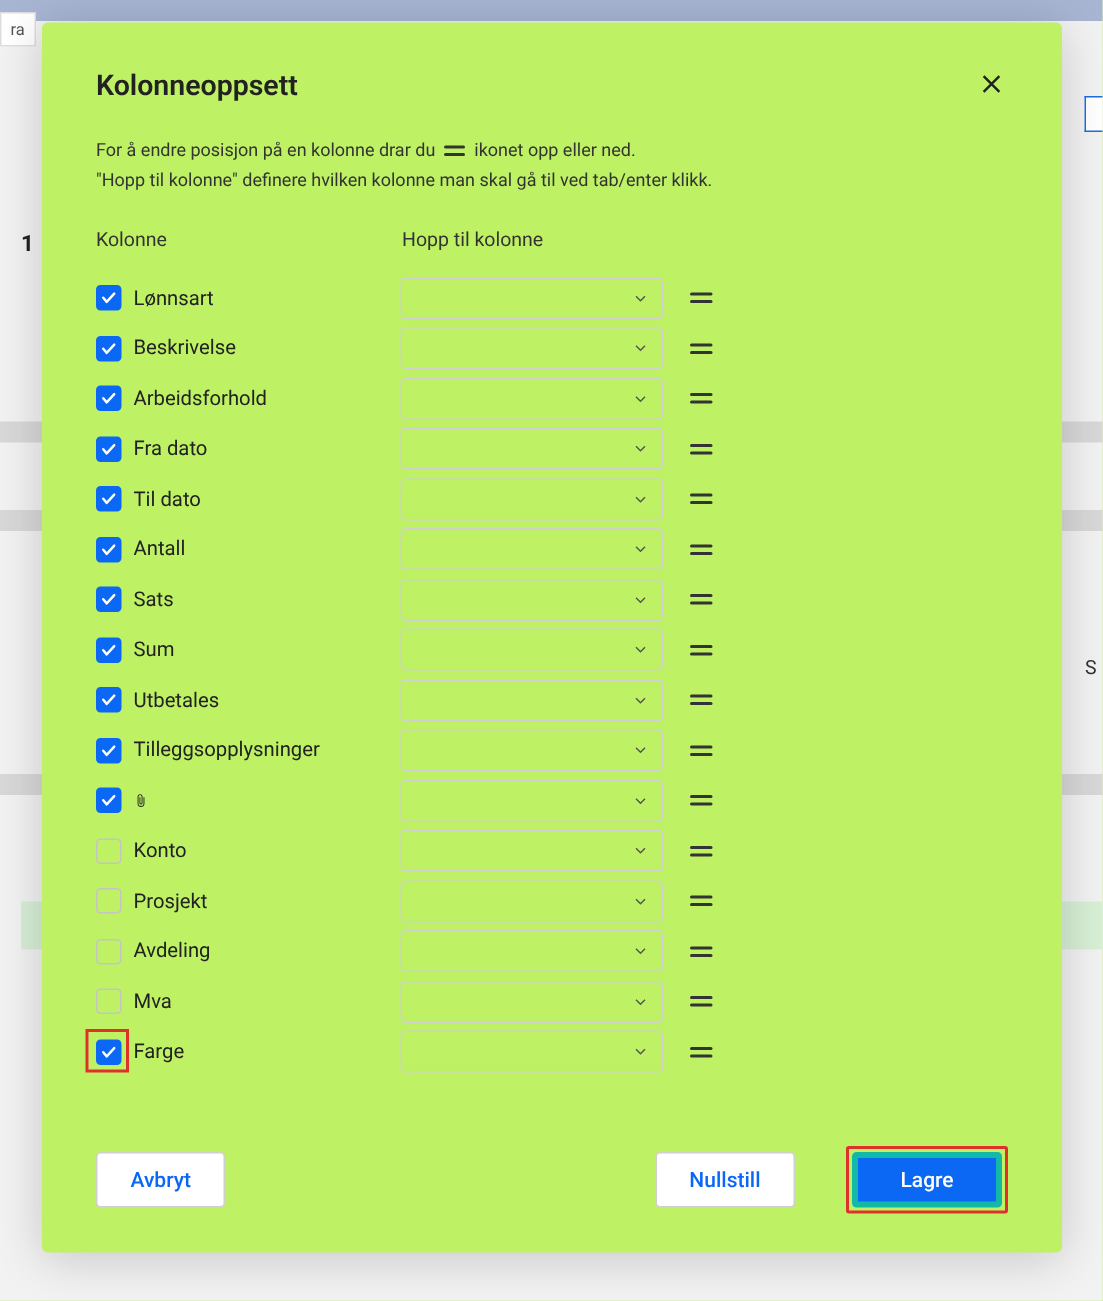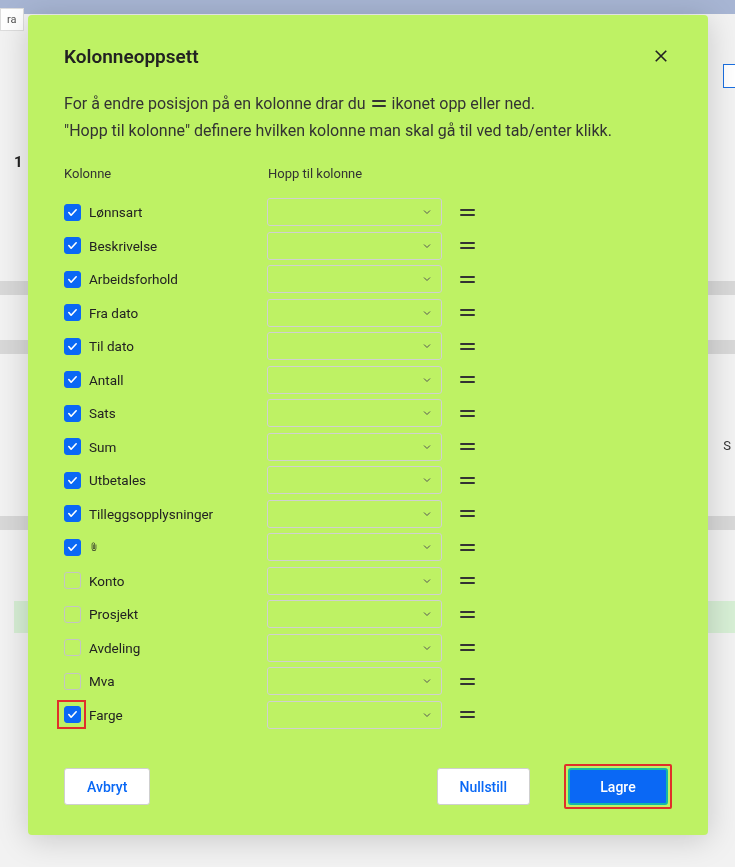--- a/index.html
+++ b/index.html
@@ -84,21 +84,21 @@
     font-weight: 600;
     color: #222;
   }
   .close-btn {
     cursor: pointer;
     padding: 2px;
     line-height: 0;
   }
   .close-btn svg { width: 18px; height: 18px; }
   .desc {
-    font-size: 16px;
+    font-size: 12px;
     color: #333;
     line-height: 1.7;
     margin-bottom: 22px;
   }
   .desc .line { display: flex; align-items: center; gap: 6px; flex-wrap: wrap; }
   .drag-glyph {
     display: inline-flex;
     flex-direction: column;
     gap: 3px;
     vertical-align: middle;
@@ -193,21 +193,21 @@
     font-weight: 500;
   }
   .btn-outline {
     background: #fff;
     color: #0a68f5;
     border: 1px solid #cfcfcf;
   }
   .btn-primary {
     background: #0a68f5;
     color: #fff;
-    border: 2px solid #14b8a6;
+    border: 4px solid #14b8a6;
     min-width: 100px;
   }
   .save-highlight {
     border: 2.5px solid #e0302a;
     padding: 2px;
     border-radius: 2px;
     display: inline-flex;
   }
 </style>
 </head>

